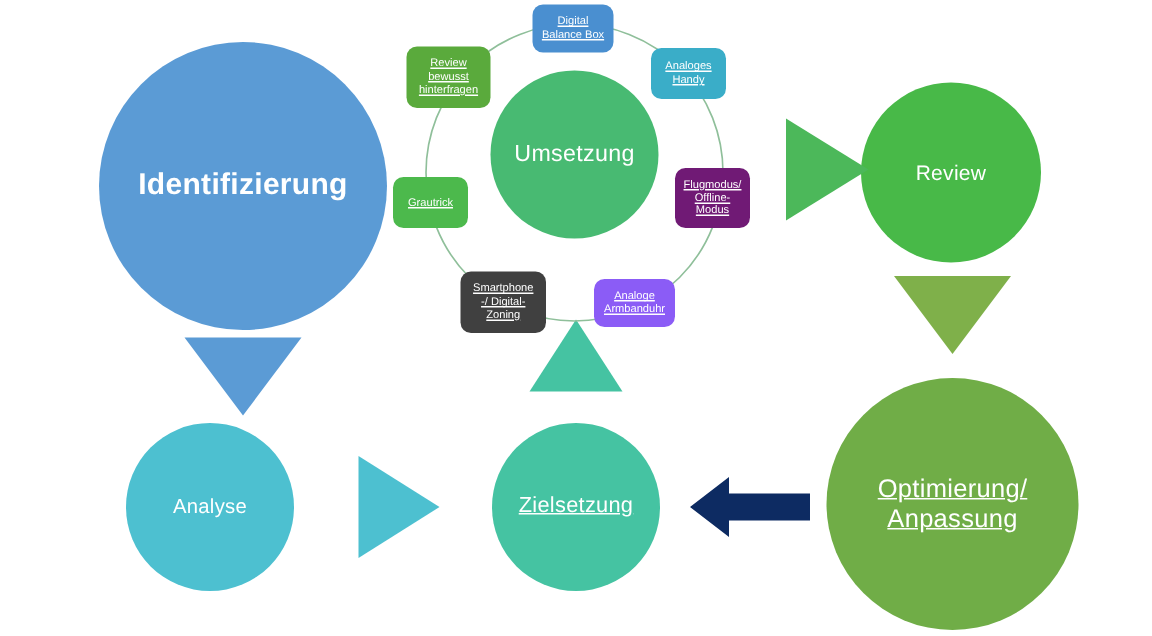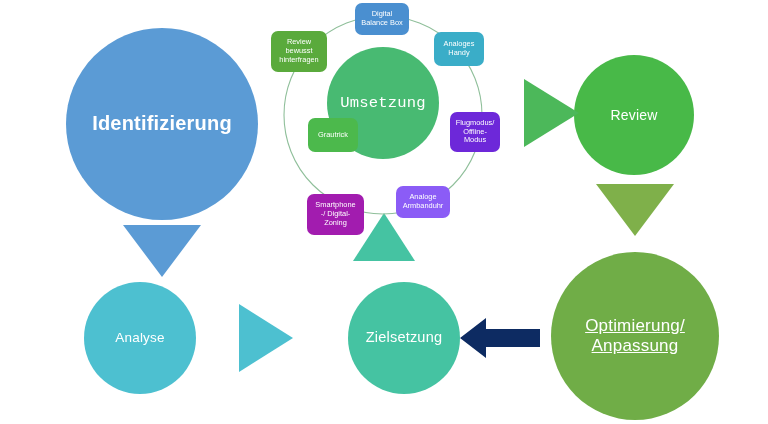--- a/index.html
+++ b/index.html
@@ -22,24 +22,24 @@
     display: flex;
     align-items: center;
     justify-content: center;
     text-align: center;
     color: #ffffff;
     line-height: 1.18;
     white-space: pre-line;
     letter-spacing: .2px;
   }
   #c-identifizierung { left: 66px;  top: 28px;  width: 192px; height: 192px; background:#5b9bd5; font-size: 20px; font-weight: bold; }
-  #c-umsetzung       { left: 327px; top: 47px;  width: 112px; height: 112px; background:#48ba72; font-size: 15.5px; font-family: Liberation Mono, monospace; }
+  #c-umsetzung       { left: 327px; top: 47px;  width: 112px; height: 112px; background:#48ba72; font-size: 15.5px; }
   #c-review          { left: 574px; top: 55px;  width: 120px; height: 120px; background:#48b948; font-size: 14px; }
   #c-optimierung     { left: 551px; top: 252px; width: 168px; height: 168px; background:#70ad47; font-size: 17px; text-decoration: underline; }
-  #c-zielsetzung     { left: 348px; top: 282px; width: 112px; height: 112px; background:#45c3a2; font-size: 14.5px; }
+  #c-zielsetzung     { left: 328px; top: 282px; width: 112px; height: 112px; background:#45c3a2; font-size: 14.5px; text-decoration: underline; }
   #c-analyse         { left: 84px;  top: 282px; width: 112px; height: 112px; background:#4dc0d0; font-size: 13.5px; }
 
   
   .tri { position: absolute; width: 0; height: 0; }
   .tri-down  { border-left: 39px solid transparent; border-right: 39px solid transparent; }
   .tri-right { border-top: 34px solid transparent; border-bottom: 34px solid transparent; }
   .tri-up    { border-left: 31px solid transparent; border-right: 31px solid transparent; }
 
   #arrow-ident-analyse  { left: 123px; top: 225px; border-top: 52px solid #5b9bd5; }
   #arrow-analyse-ziel   { left: 239px; top: 304px; border-left: 54px solid #4dc0d0; }
@@ -61,27 +61,28 @@
   .sat-box {
     position: absolute;
     display: flex; align-items: center; justify-content: center;
     text-align: center;
     color: #ffffff;
     border-radius: 7px;
     white-space: pre-line;
     line-height: 1.2;
     font-size: 7.4px;
     padding: 2px 4px;
+    text-decoration: underline;
   }
   #sat-digital-balance-box { left: 355px; top: 3px;   width: 54px; height: 32px; background:#4a8fd0; }
   #sat-analoges-handy      { left: 434px; top: 32px;  width: 50px; height: 34px; background:#3aadc8; }
-  #sat-flugmodus           { left: 450px; top: 112px; width: 50px; height: 40px; background:#6d28d9;text-align:center; }
+  #sat-flugmodus           { left: 450px; top: 112px; width: 50px; height: 40px; background:#701a75;text-align:center; }
   #sat-analoge-armband     { left: 396px; top: 186px; width: 54px; height: 32px; background:#8b5cf6; }
-  #sat-smartphone-zoning   { left: 307px; top: 194px; width: 57px; height: 41px; background:#a21caf; }
-  #sat-grautrick           { left: 262px; top: 118px; width: 50px; height: 34px; background:#4cb94c;margin-left:46px; }
+  #sat-smartphone-zoning   { left: 307px; top: 181px; width: 57px; height: 41px; background:#404040; }
+  #sat-grautrick           { left: 262px; top: 118px; width: 50px; height: 34px; background:#4cb94c; }
   #sat-technik-hinterfragen{ left: 271px; top: 31px;  width: 56px; height: 41px; background:#5aaa3c; }
 </style>
 </head>
 <body>
 
 <div id="diagram">
 
   <div class="circle" id="c-identifizierung">Identifizierung</div>
 
   <div class="circle" id="c-analyse">Analyse</div>

